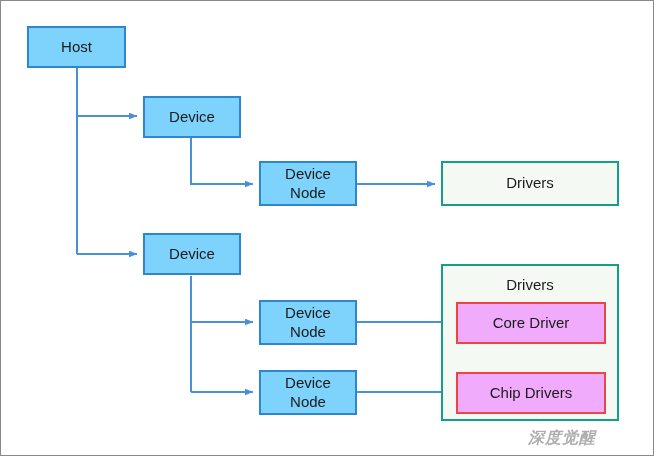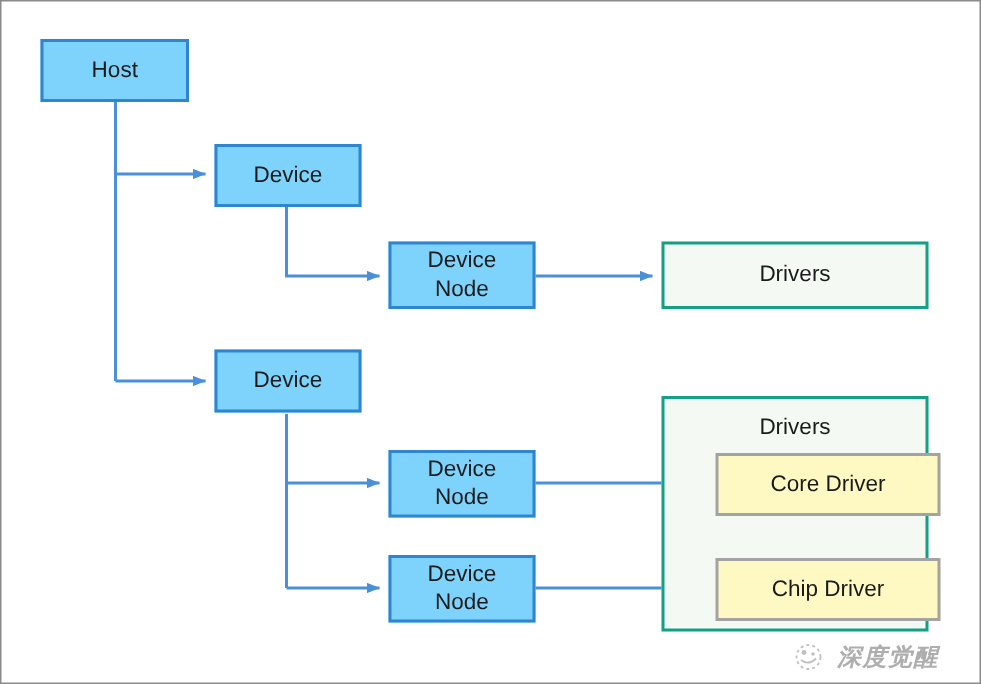--- a/index.html
+++ b/index.html
@@ -40,23 +40,22 @@
   }
   .node-blue {
     background: #7dd3fc;
     border: 2px solid #2e86d0;
   }
   .node-green {
     background: #f4faf3;
     border: 2px solid #13a085;
   }
   .node-gray {
-    background: #fef9c3;
-    border: 2px solid #a3a3a3;
-    margin-left: 21px;
+    background: #f0abfc;
+    border: 2px solid #ef4444;
   }
   .group-green {
     position: absolute;
     box-sizing: border-box;
     background: #f4faf3;
     border: 2px solid #13a085;
   }
   .group-title {
     position: absolute;
     left: 0;
@@ -65,24 +64,25 @@
     font-size: 15px;
     color: #1a1a1a;
   }
   #watermark {
     position: absolute;
     left: 527px;
     top: 418px;
     width: 120px;
     height: 30px;
     display: flex;
-    align-items: flex-end;
+    align-items: flex-start;
     gap: 4px;
     opacity: 0.62;
     pointer-events: none;
+    flex-direction: column;
   }
   #watermark .wm-text {
     font-size: 16px;
     font-weight: bold;
     color: #7d7d7d;
     font-style: italic;
     letter-spacing: 1px;
   }
 </style>
 </head>
@@ -154,21 +154,21 @@
   <div class="node node-blue" style="left:258px; top:299px; width:98px; height:45px;">Device
 Node</div>
 
   <div class="node node-blue" style="left:258px; top:369px; width:98px; height:45px;">Device
 Node</div>
 
   <div class="node node-green" style="left:440px; top:160px; width:178px; height:45px;">Drivers</div>
 
   <div class="node node-gray" style="left:455px; top:301px; width:150px; height:42px;">Core Driver</div>
 
-  <div class="node node-gray" style="left:455px; top:371px; width:150px; height:42px;">Chip Driver</div>
+  <div class="node node-gray" style="left:455px; top:371px; width:150px; height:42px;">Chip Drivers</div>
 
   <div id="watermark">
     <svg width="26" height="22" viewBox="0 0 26 22">
       <circle cx="11" cy="11" r="8" fill="none" stroke="#9a9a9a" stroke-width="1.2" stroke-dasharray="2 2"></circle>
       <circle cx="8" cy="8" r="1.6" fill="#9a9a9a"></circle>
       <circle cx="14" cy="9" r="1.2" fill="#9a9a9a"></circle>
       <path d="M6,13 Q11,17 16,12" fill="none" stroke="#9a9a9a" stroke-width="1.2"></path>
     </svg>
     <span class="wm-text">深度觉醒</span>
   </div>

